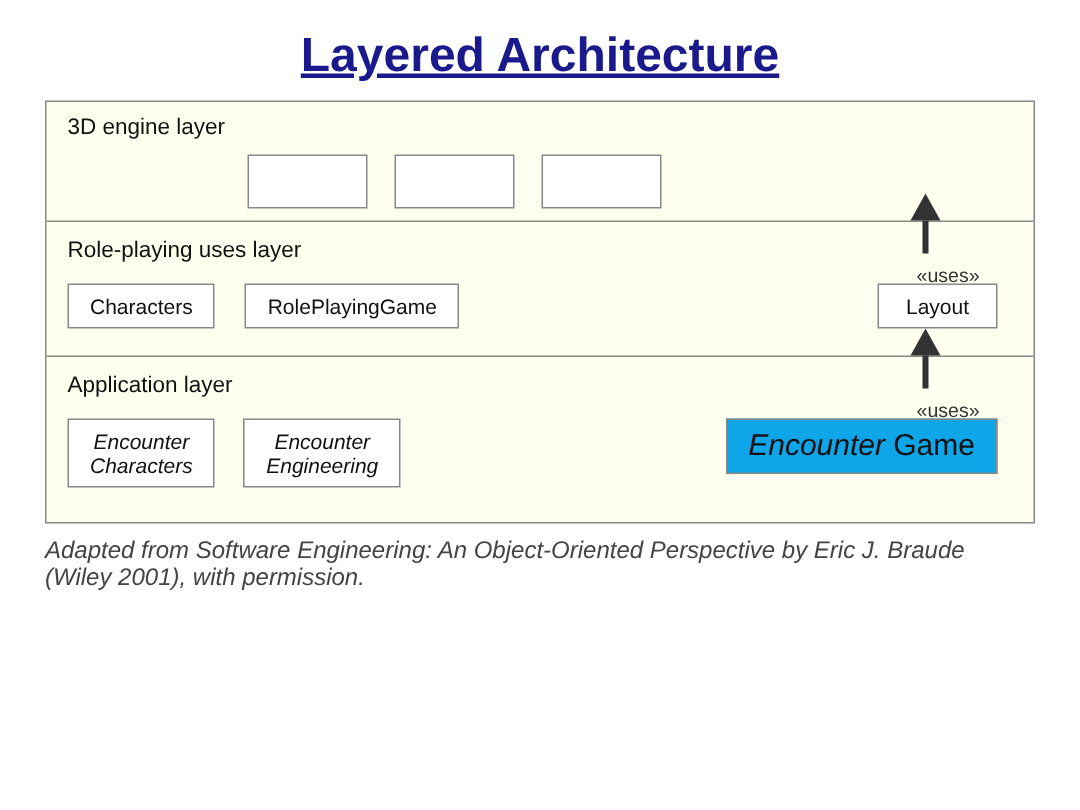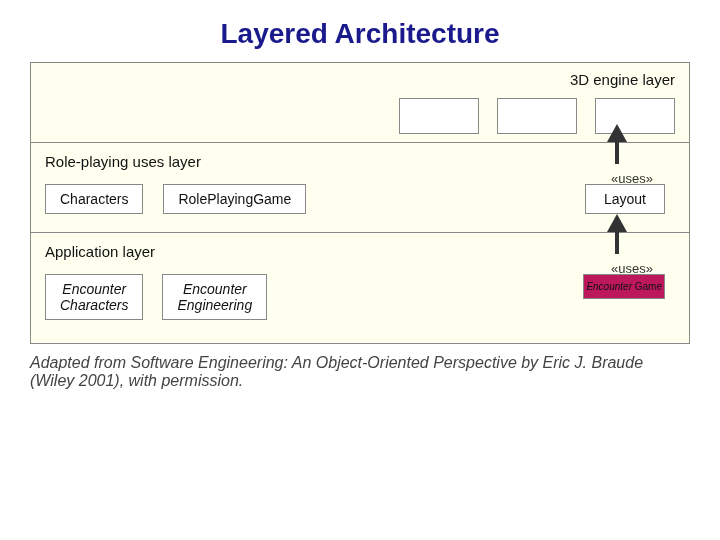--- a/index.html
+++ b/index.html
@@ -6,22 +6,23 @@
     body {
       width: 720px;
       height: 540px;
       background: #fff;
       font-family: Arial, sans-serif;
       overflow: hidden;
       position: relative;
     }
     .page-title {
       text-align: center;
-      font-size: 28px;
+      font-size: 32px;
       font-weight: bold;
+      text-decoration: underline;
       color: #1a1a8c;
       padding: 18px 0 12px 0;
     }
     .main-container {
       margin: 0 30px;
       border: 1.5px solid #888;
       background: #fffff0;
       position: relative;
       padding: 0;
     }
@@ -34,21 +35,20 @@
       color: #111;
       font-weight: normal;
       margin-bottom: 6px;
     }
     
     .engine-layer {
       border-bottom: 1.5px solid #888;
       min-height: 70px;
       display: flex;
       flex-direction: column;
-      align-items: flex-end;
     }
     .engine-boxes {
       display: flex;
       gap: 18px;
       margin-top: 4px;
       margin-left: 120px;
     }
     .engine-box {
       width: 80px;
       height: 36px;
@@ -134,23 +134,23 @@
     }
     
     .credit {
       font-size: 16px;
       color: #444;
       margin: 10px 30px 0 30px;
       font-style: italic;
     }
     .encounter-game-box {
       border: 1.5px solid #888;
-      background: #be185d;
-      padding: 6px 2px;
-      font-size: 10px;
+      background: #0ea5e9;
+      padding: 6px 14px;
+      font-size: 20px;
       color: #111;
       text-align: center;
     }
   </style>
 </head>
 <body>
 
 <div class="page-title">Layered Architecture</div>
 
 <div class="main-container">

